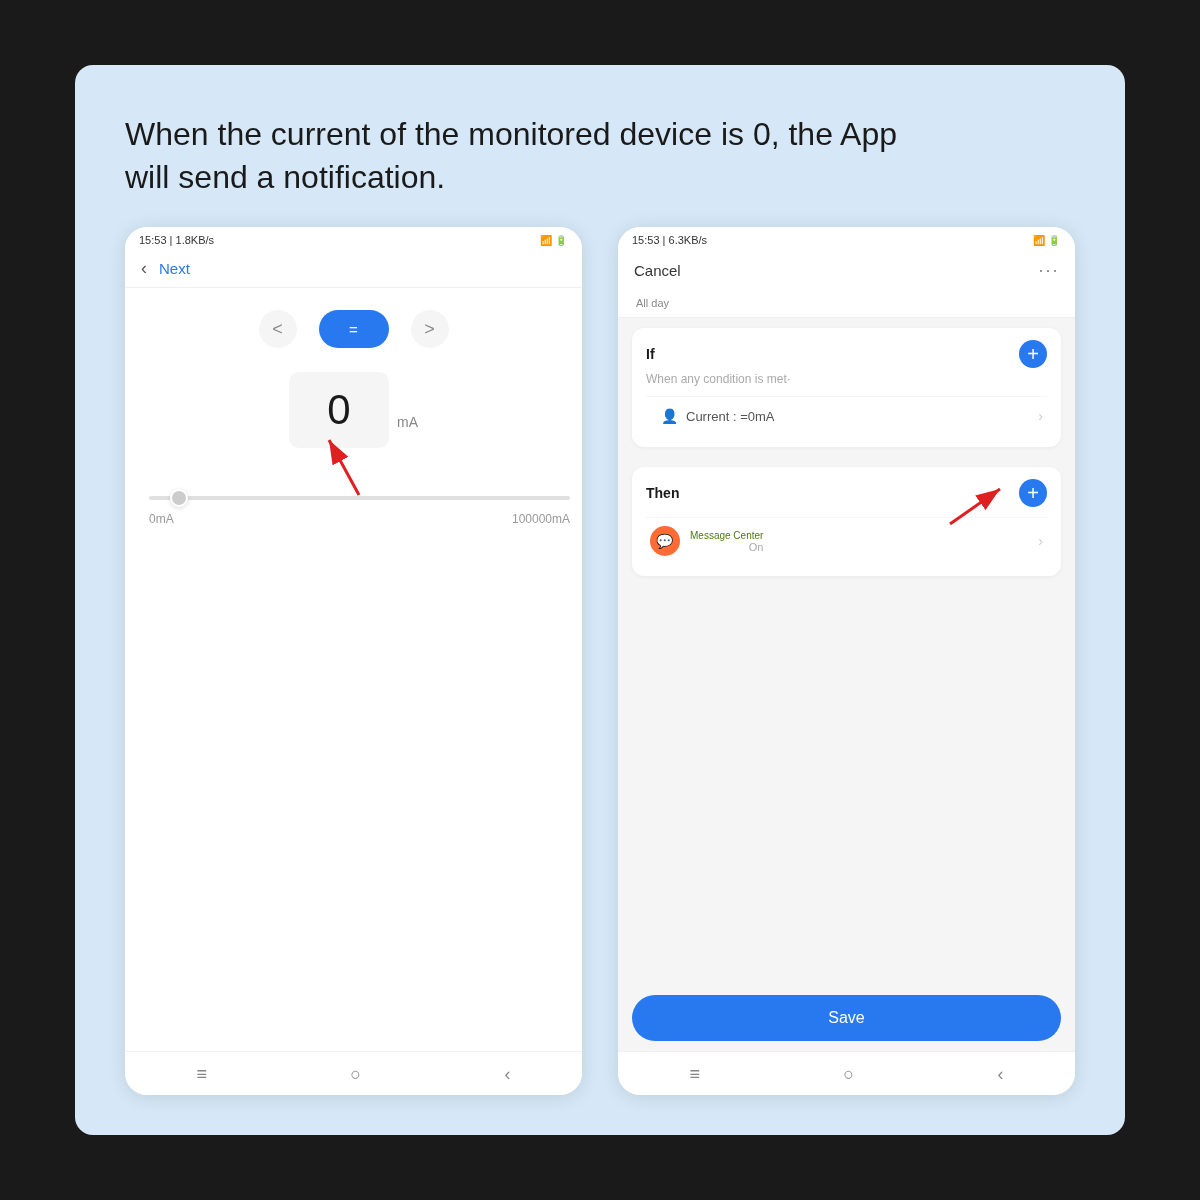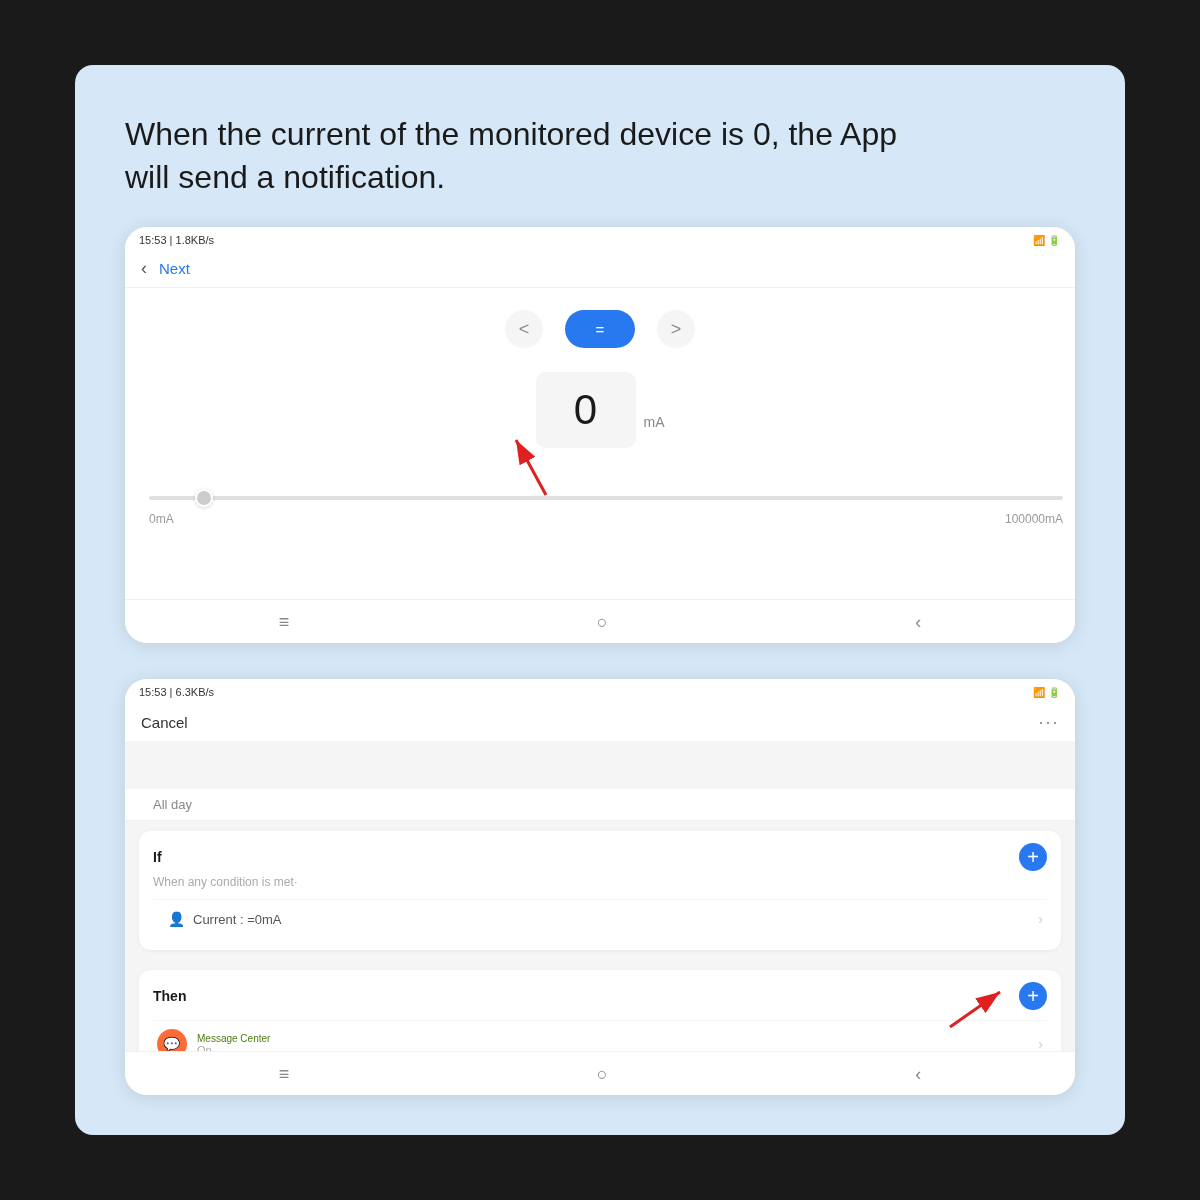--- a/index.html
+++ b/index.html
@@ -24,21 +24,21 @@
     }
     .headline {
       font-size: 32px;
       font-weight: 500;
       color: #1a1a1a;
       line-height: 1.35;
       max-width: 820px;
     }
     .phones-row {
       display: flex;
-      flex-direction: column;
+      flex-direction: row;
       gap: 36px;
       flex: 1;
     }
     
     .phone {
       background: #fff;
       border-radius: 22px;
       box-shadow: 0 2px 18px rgba(0,0,0,0.12);
       overflow: hidden;
       display: flex;
@@ -182,26 +182,25 @@
       justify-content: flex-end;
     }
     .cancel-btn {
       color: #333; font-size: 15px;
     }
     .more-btn {
       margin-left: auto;
       color: #888; font-size: 18px; letter-spacing: 1px;
     }
     .allday-row {
-      padding: 8px 28px;
-      background: #fff;
-      font-size: 13px;
+      padding: 8px 18px;
+      background: #fff;
+      font-size: 11px;
       color: #888;
       border-bottom: 1px solid #f0f0f0;
-      margin-top: 48px;
     }
     .section-block {
       margin: 10px 14px;
       background: #fff;
       border-radius: 12px;
       padding: 12px 14px;
       box-shadow: 0 1px 4px rgba(0,0,0,0.05);
     }
     .section-header {
       display: flex;
@@ -243,20 +242,21 @@
     }
     .condition-text { font-size: 13px; color: #555; }
     .chevron-right { color: #ccc; font-size: 14px; }
     .then-section {
       margin: 10px 14px;
       background: #fff;
       border-radius: 12px;
       padding: 12px 14px;
       box-shadow: 0 1px 4px rgba(0,0,0,0.05);
       position: relative;
+      text-align: right;
     }
     .then-header {
       display: flex;
       justify-content: space-between;
       align-items: center;
       margin-bottom: 10px;
     }
     .msg-item {
       display: flex;
       align-items: center;
@@ -435,20 +435,23 @@
               <div class="msg-icon">💬</div>
               <div>
                 <div class="msg-text">Message Center</div>
                 <div class="msg-subtext">On</div>
               </div>
             </div>
             <span class="chevron-right">›</span>
           </div>
         </div>
 
+        <div class="save-btn-area" style="margin-top:auto;padding-top:80px;">
+          <button class="save-btn">Save</button>
+        </div>
       </div>
 
       <div class="phone-bottom-nav">
         <span class="bottom-nav-icon">≡</span>
         <span class="bottom-nav-icon">○</span>
         <span class="bottom-nav-icon">‹</span>
       </div>
     </div>
 
   </div>

